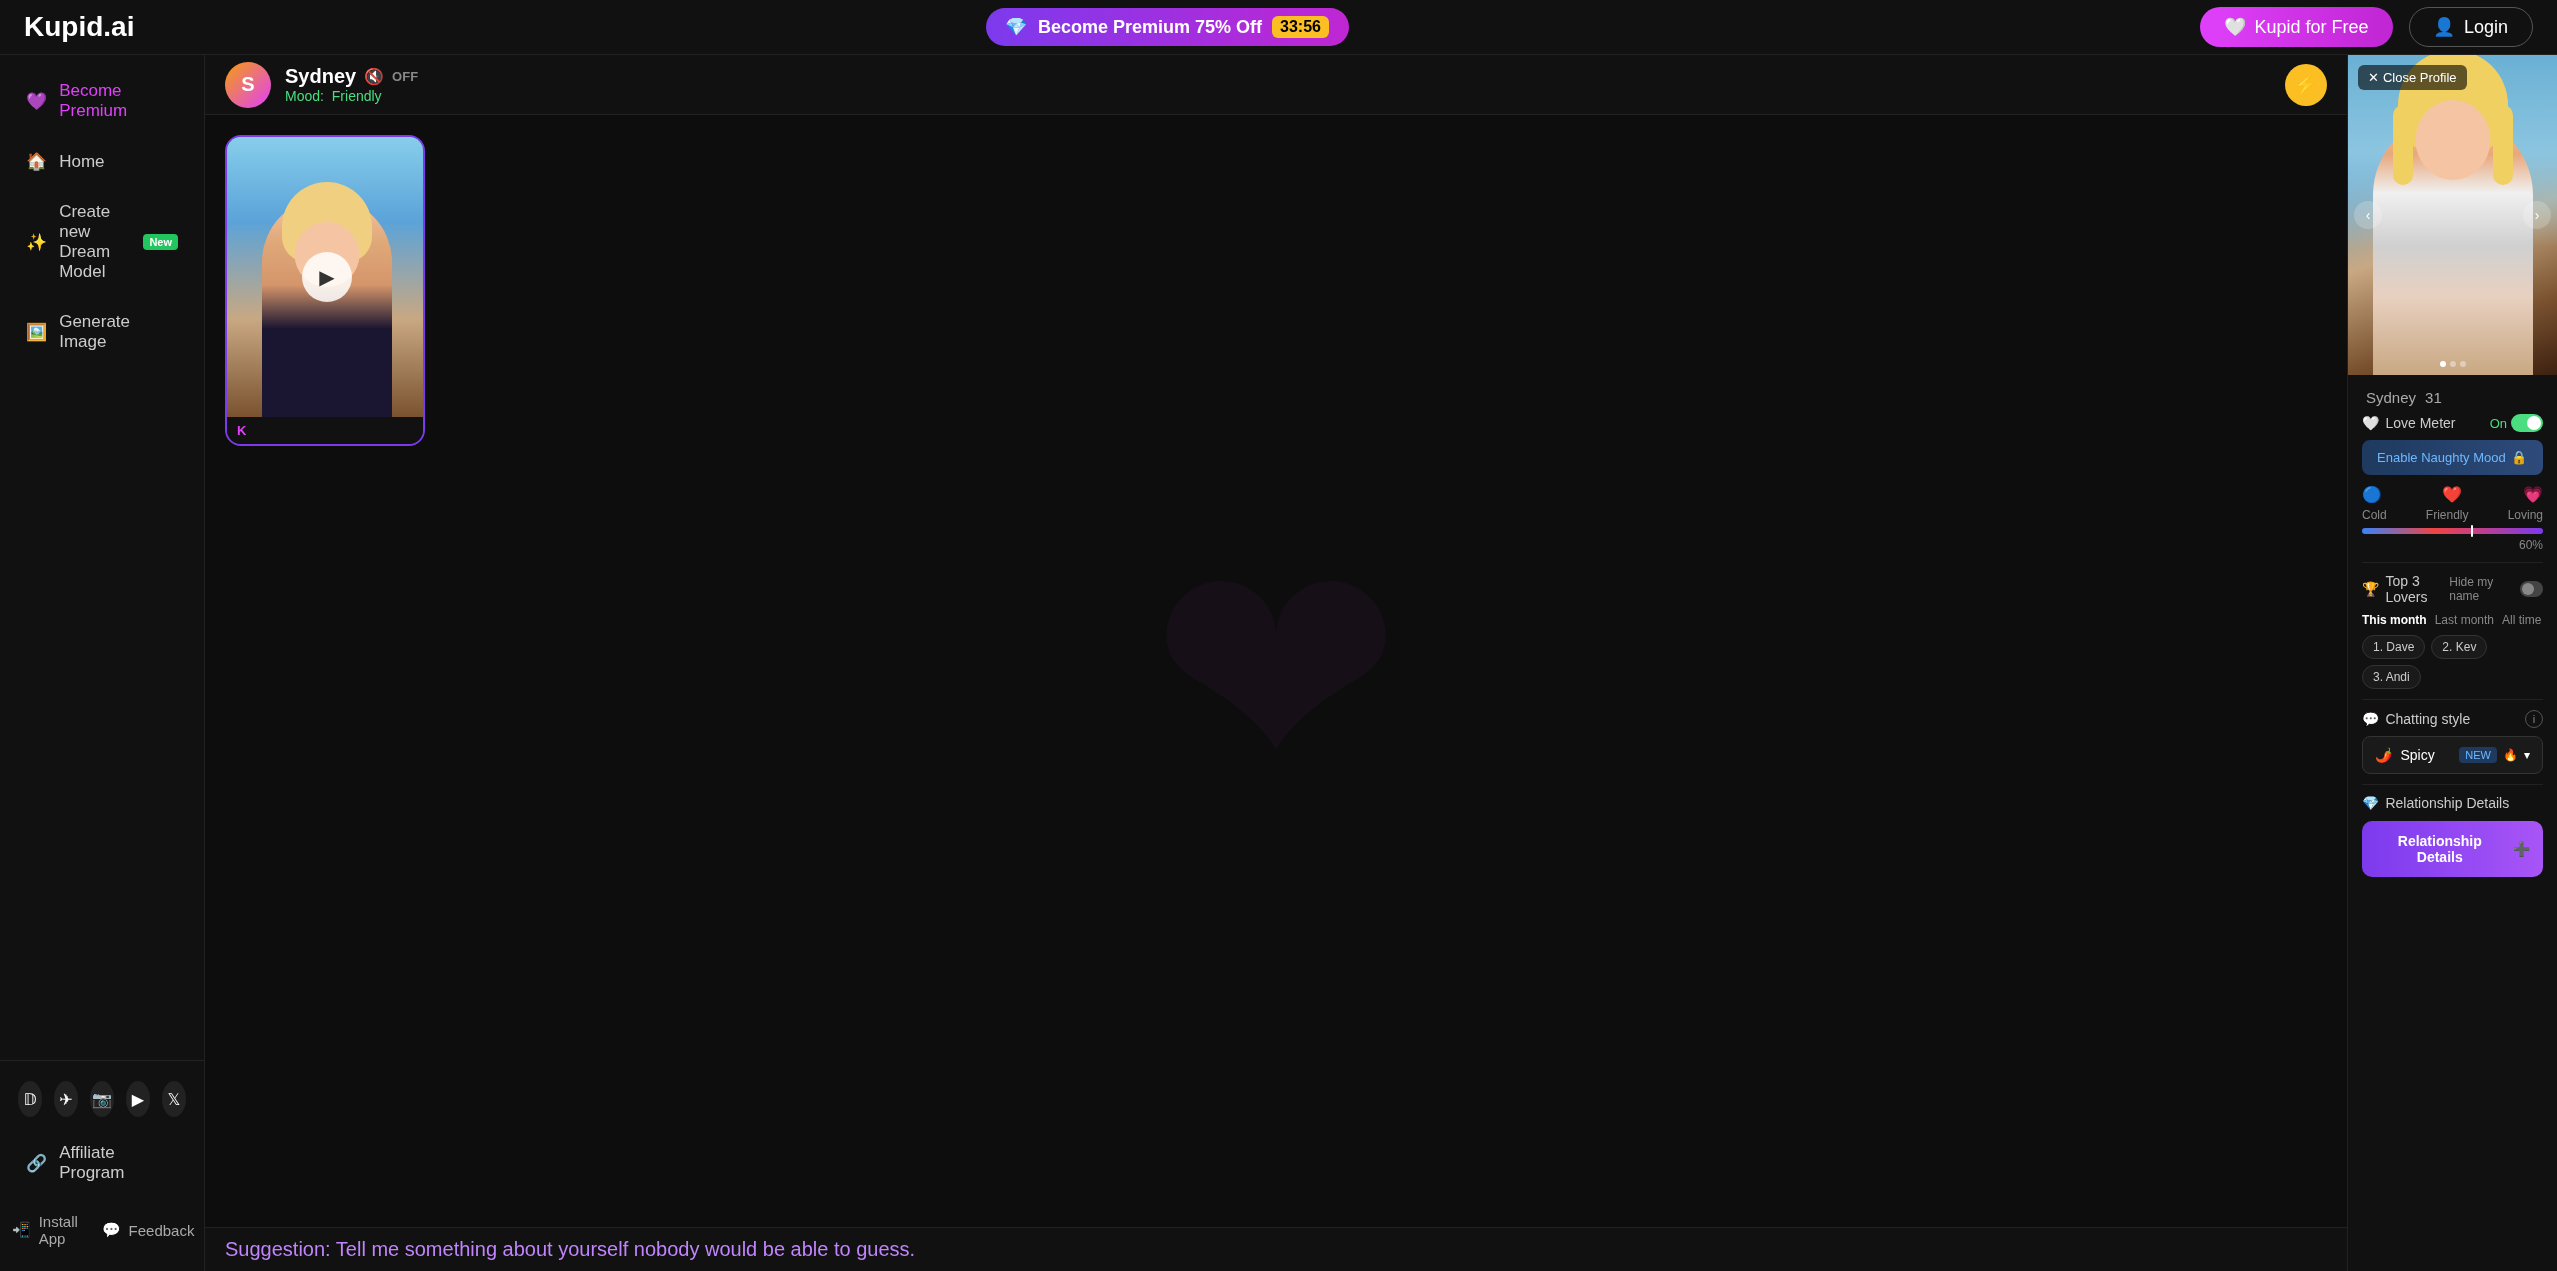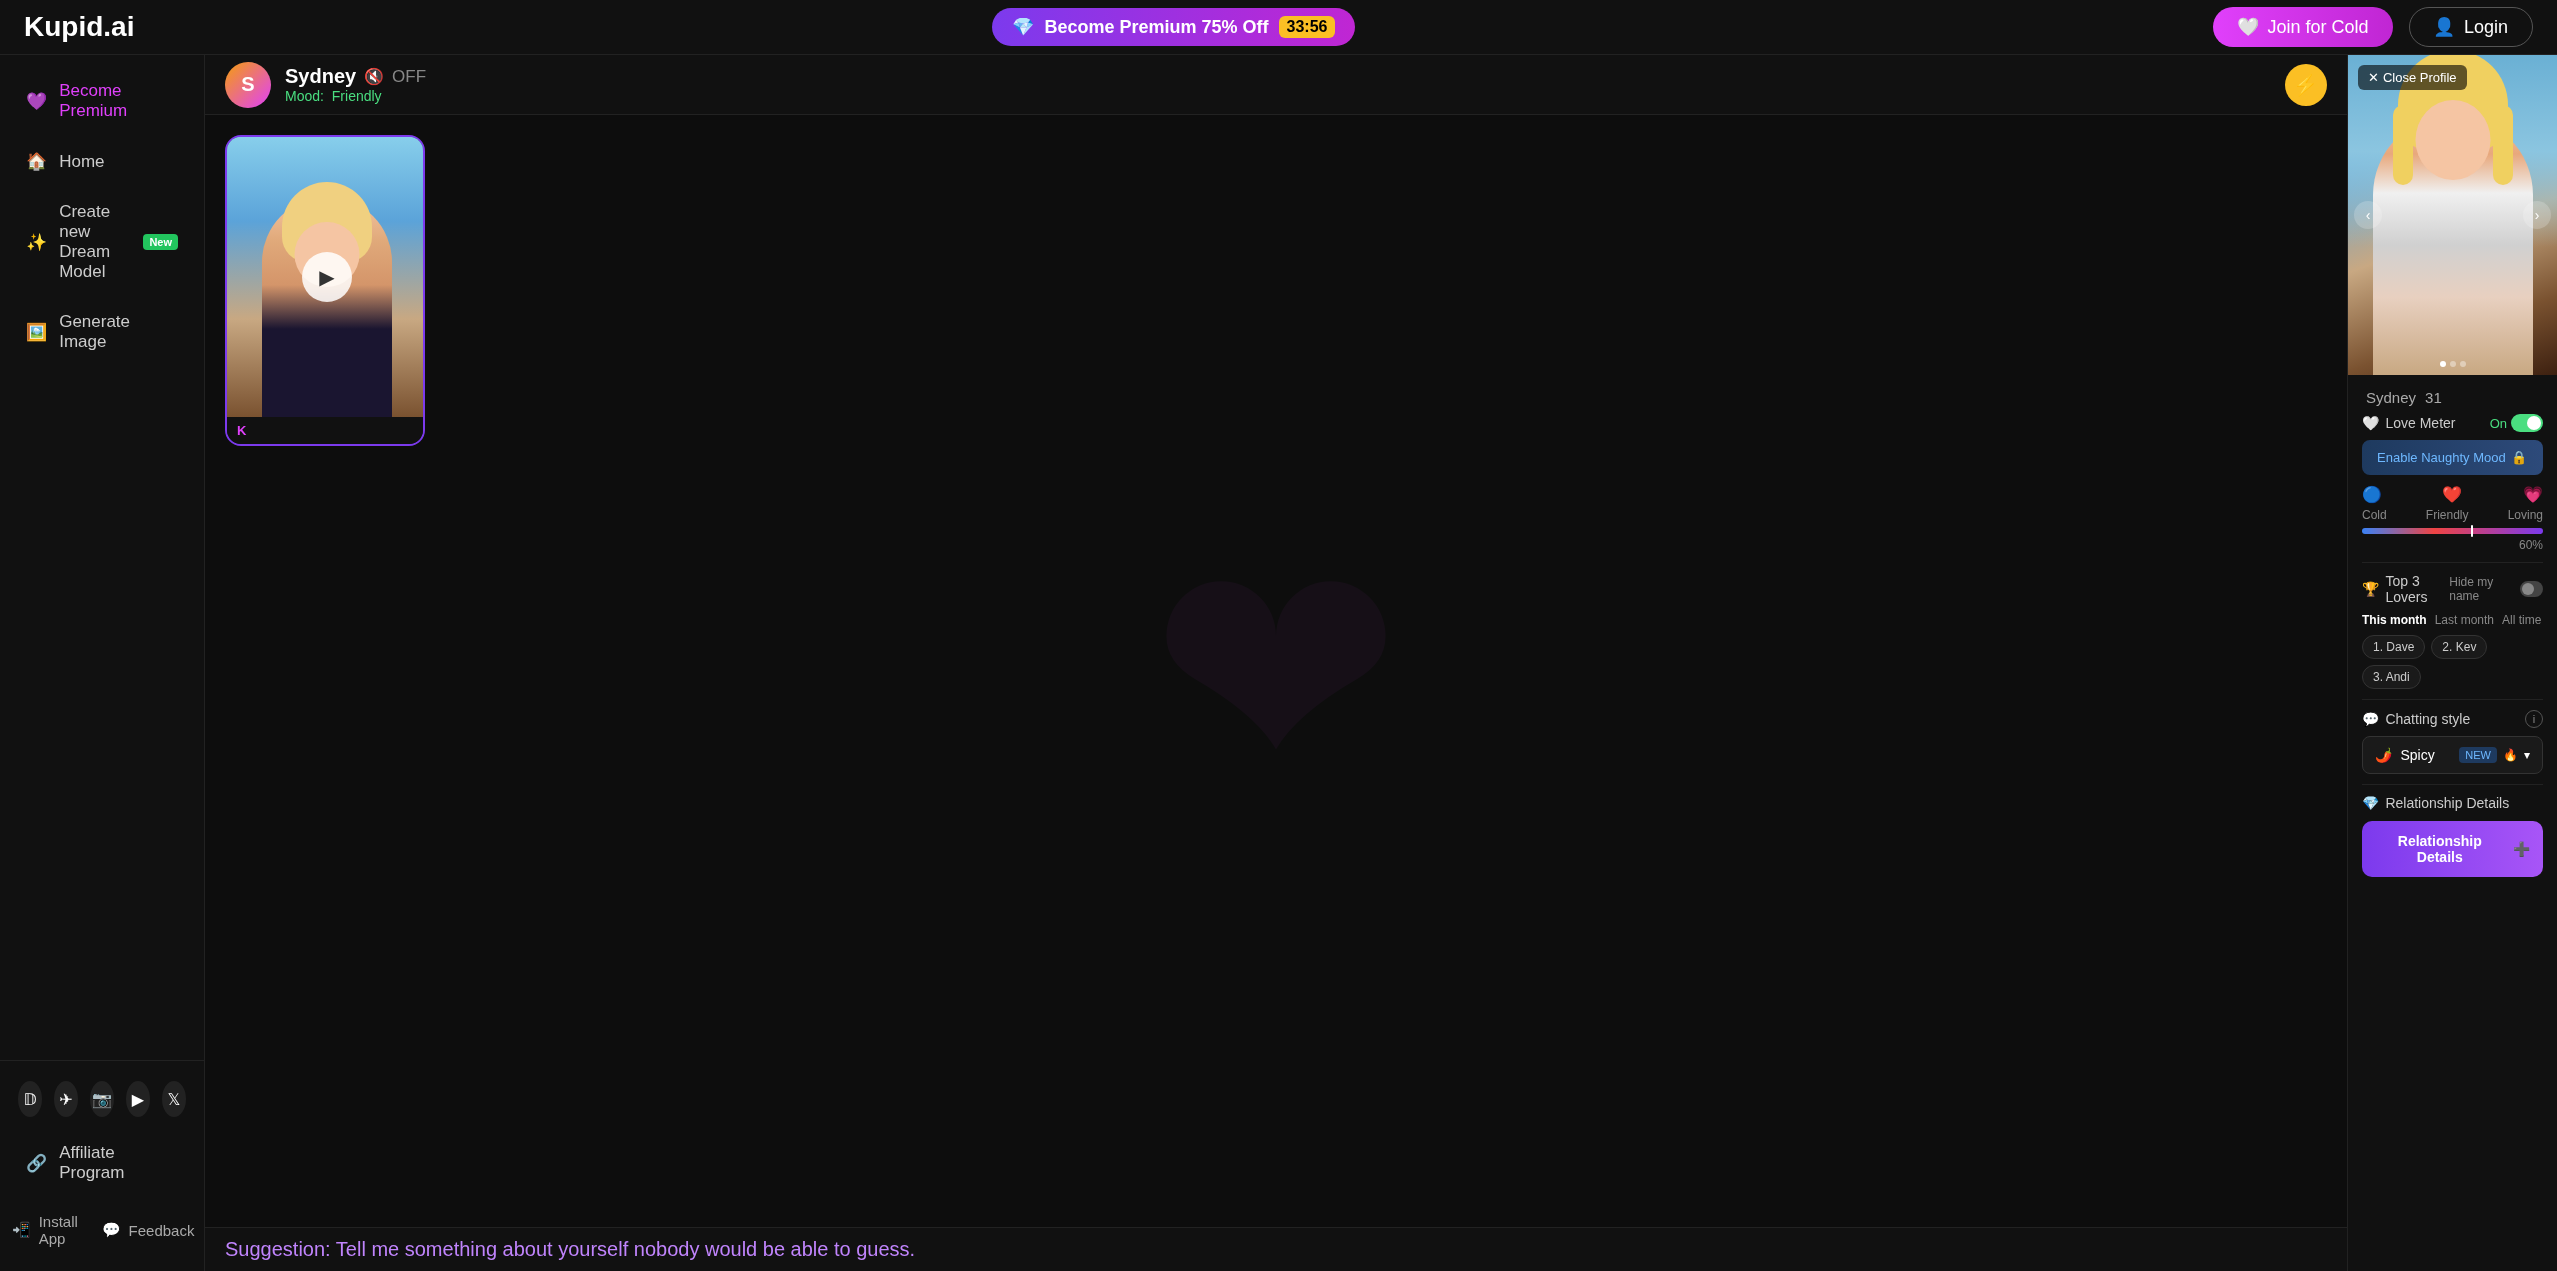--- a/index.html
+++ b/index.html
@@ -701,21 +701,21 @@
 
   <div class="premium-banner">
     <span>💎</span>
     <span>Become Premium 75% Off</span>
     <span class="badge">33:56</span>
   </div>
 
   <div class="topbar-right">
     <button class="btn-join">
       <span>🤍</span>
-      <span>Join for Cold</span>
+      <span>Kupid for Free</span>
     </button>
     <button class="btn-login">
       <span>👤</span>
       <span>Login</span>
     </button>
   </div>
 </div>
 
 <div class="main-layout">
 
@@ -773,21 +773,21 @@
 
   <div class="chat-area">
 
     <div class="chat-header">
       <div class="chat-header-left">
         <div class="avatar">S</div>
         <div>
           <div class="chat-name">
             <span>Sydney</span>
             <span class="mute-icon">🔇</span>
-            <span style="font-size:17px; color:#888; font-weight:400;">OFF</span>
+            <span style="font-size:13px; color:#888; font-weight:700;">OFF</span>
           </div>
           <div class="mood-label">
             <span>Mood:</span>
             <span style="margin-left:4px;">Friendly</span>
           </div>
         </div>
       </div>
       <div class="bolt-btn">⚡</div>
     </div>
 

